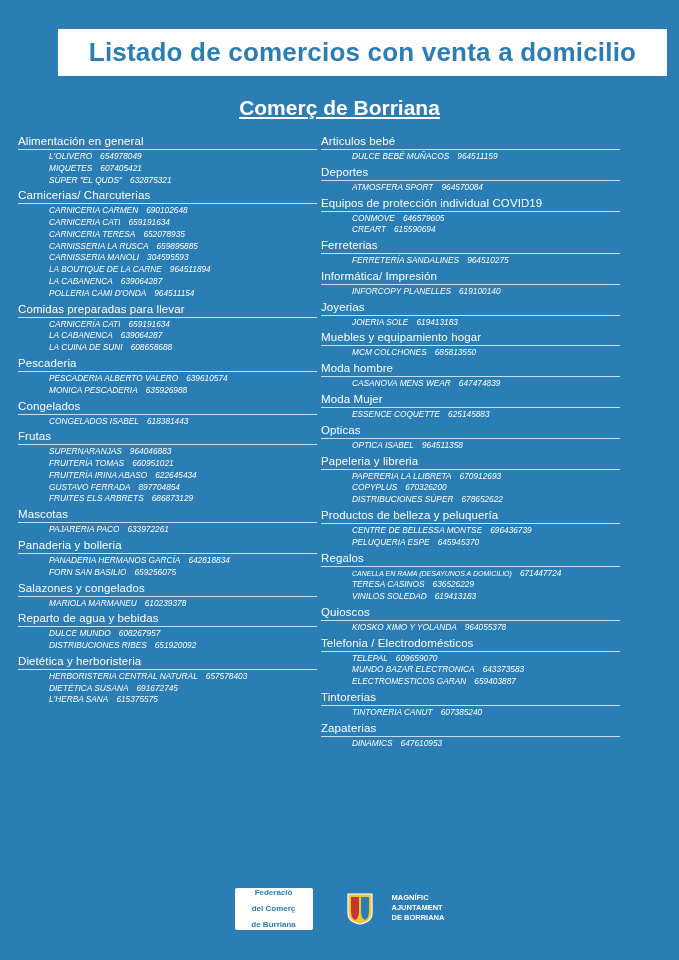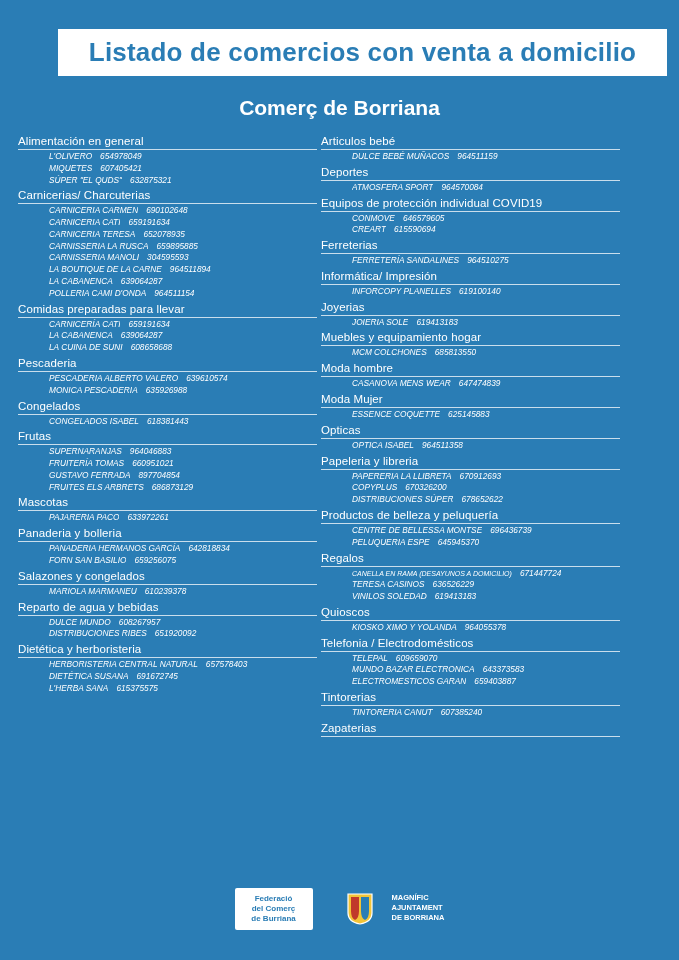--- a/index.html
+++ b/index.html
@@ -48,20 +48,21 @@
   }
   .subtitle {
     position: absolute;
     left: 0;
     top: 82px;
     width: 100%;
     text-align: center;
     color: #ffffff;
     font-size: 21px;
     font-weight: bold;
+    text-decoration: underline;
   }
   .columns {
     position: absolute;
     left: 0;
     top: 118px;
     width: 100%;
     display: flex;
     gap: 4px;
   }
   .col {
@@ -108,21 +109,21 @@
   }
   .logo-fed {
     background: #ffffff;
     color: #2a7db5;
     width: 78px;
     height: 42px;
     border-radius: 2px;
     display: flex;
     flex-direction: column;
     align-items: center;
-    justify-content: center;
+    justify-content: space-between;
     font-size: 8px;
     font-weight: bold;
     line-height: 1.25;
     text-align: center;
   }
   .logo-ajt {
     display: flex;
     align-items: flex-start;
     gap: 19px;
   }
@@ -228,20 +229,24 @@
           <div class="cat">Frutas</div>
           <div class="entry">
             <span class="nm">SUPERNARANJAS</span>
             <span class="ph">964046883</span>
           </div>
           <div class="entry">
             <span class="nm">FRUITERÍA TOMAS</span>
             <span class="ph">660951021</span>
           </div>
           <div class="entry">
+            <span class="nm">FRUITERÍA IRINA ABASO</span>
+            <span class="ph">622645434</span>
+          </div>
+          <div class="entry">
             <span class="nm">GUSTAVO FERRADA</span>
             <span class="ph">897704854</span>
           </div>
           <div class="entry">
             <span class="nm">FRUITES ELS ARBRETS</span>
             <span class="ph">686873129</span>
           </div>
           <div class="cat">Mascotas</div>
           <div class="entry">
             <span class="nm">PAJARERIA PACO</span>
@@ -391,20 +396,24 @@
           <div class="entry">
             <span class="nm">ELECTROMESTICOS GARAN</span>
             <span class="ph">659403887</span>
           </div>
           <div class="cat">Tintorerias</div>
           <div class="entry">
             <span class="nm">TINTORERIA CANUT</span>
             <span class="ph">607385240</span>
           </div>
           <div class="cat">Zapaterias</div>
+          <div class="entry">
+            <span class="nm">DINAMICS</span>
+            <span class="ph">647610953</span>
+          </div>
         </div>
     </div>
 
     <div class="footer">
       <div class="logo-fed">
         <span>Federació</span>
         <span>del Comerç</span>
         <span>de Burriana</span>
       </div>
       <div class="logo-ajt">

